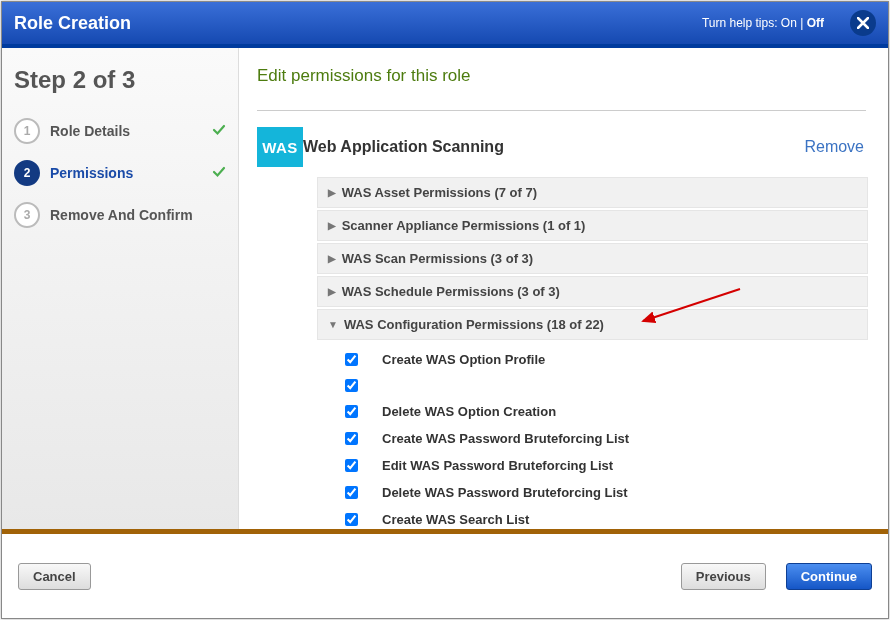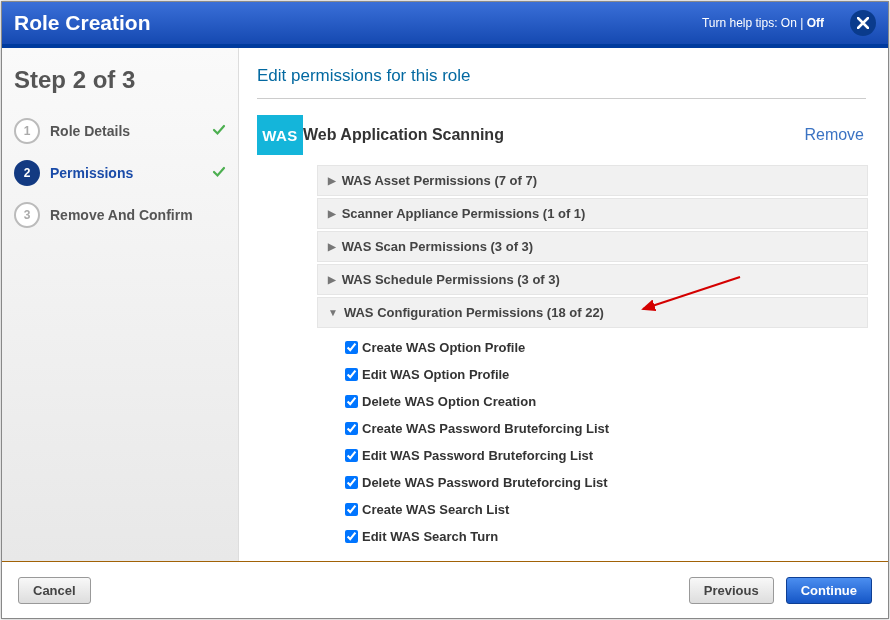--- a/index.html
+++ b/index.html
@@ -1,47 +1,47 @@
 <!DOCTYPE html>
 <html><head>
 <meta charset="utf-8">
 <style>
 html,body{margin:0;padding:0;font-family:Arial,Helvetica,sans-serif;font-size:13px;color:#333;background:#fff}
 .dialog{width:886px;height:616px;border:1px solid #888;box-shadow:0 0 4px rgba(0,0,0,0.3);display:flex;flex-direction:column;margin:1px}
 .header{background:linear-gradient(#3a6fd8,#1549b1);color:#fff;height:42px;display:flex;align-items:center;justify-content:space-between;padding:0 12px;border-bottom:4px solid #003b9e}
-.header-title{font-size:21px;font-weight:bold}
+.header-title{font-size:18px;font-weight:bold}
 .header-right{display:flex;align-items:center;gap:26px;font-size:12px}
 .close-btn{width:26px;height:26px;border-radius:50%;background:#0a3b8c;display:flex;align-items:center;justify-content:center;color:#fff;cursor:pointer;font-weight:bold}
 .body{display:flex;flex:1;min-height:0}
 .sidebar{width:212px;background:linear-gradient(#fafafa,#e8e8e8);border-right:1px solid #ddd;padding:18px 12px}
 .step-title{font-size:24px;color:#555;font-weight:bold;margin-bottom:16px}
 .step-item{display:flex;align-items:center;gap:10px;padding:8px 0;font-size:14px;font-weight:bold;color:#555;position:relative}
 .step-num{width:22px;height:22px;border-radius:50%;border:2px solid #bbb;color:#aaa;display:flex;align-items:center;justify-content:center;font-size:12px;font-weight:bold;background:#fff}
 .step-item.active .step-num{background:#133a82;border-color:#133a82;color:#fff}
 .step-item.active{color:#1a4ba8}
 .check{color:#4caf50;font-weight:bold;margin-left:auto}
 .main{flex:1;padding:18px 8px 0 18px;display:flex;flex-direction:column;min-height:0}
-.main-title{font-size:17px;color:#0369a1;margin-bottom:12px}
+.main-title{font-size:17px;color:#4d7c0f;margin-bottom:24px}
 .main-divider{border-top:1px solid #ccc;margin-right:14px}
 .content{flex:1;overflow:hidden;padding-top:16px;display:flex;min-height:0}
 .content-inner{flex:1;overflow-y:auto;padding-right:12px}
 .module-row{display:flex;align-items:center;margin-bottom:10px}
 .was-badge{width:46px;height:40px;background:#14b5da;color:#fff;font-weight:bold;font-size:15px;display:flex;align-items:center;justify-content:center;letter-spacing:0.5px}
 .module-name{font-size:16px;font-weight:bold}
 .remove-link{margin-left:auto;color:#3b73c3;font-size:16px;cursor:pointer;margin-right:4px}
 .perm-groups{margin-left:60px}
 .perm-group{background:#f1f1f1;border:1px solid #e5e5e5;padding:7px 10px;font-size:13px;font-weight:bold;color:#444;margin-bottom:2px;display:flex;align-items:center;gap:6px;cursor:pointer}
 .tri{font-size:10px;color:#777}
 .perm-list{margin:6px 0 6px 28px}
-.perm-item{display:flex;align-items:center;gap:4px;padding:6px 0;font-size:13px;font-weight:bold;color:#333}
+.perm-item{display:flex;align-items:center;gap:24px;padding:6px 0;font-size:13px;font-weight:bold;color:#333}
 .perm-item input{margin:0}
-.footer{border-top:1px solid #a16207;height:48px;display:flex;align-items:center;padding:4px 16px;background:#fff}
+.footer{border-top:5px solid #a16207;height:48px;display:flex;align-items:center;padding:18px 16px;background:#fff}
 .btn{padding:5px 14px;border-radius:3px;font-size:13px;font-weight:bold;cursor:pointer;border:1px solid #999;background:linear-gradient(#f8f8f8,#ddd);color:#444}
 .btn.primary{background:linear-gradient(#4b8ef0,#1556c6);color:#fff;border-color:#0e3f94}
-.footer-right{margin-left:auto;display:flex;gap:12px}
+.footer-right{margin-left:auto;display:flex;gap:20px}
 .arrow-annot{position:absolute;pointer-events:none}
 .help-tips .off{font-weight:bold}
 .scroll-area{position:relative}
 </style>
 </head>
 <body>
 
 <div class="dialog">
 
   <div class="header">
@@ -142,21 +142,20 @@
               </svg>
             </div>
 
             <div class="perm-list">
               <label class="perm-item">
                 <input type="checkbox" checked="" style="">
                 <span>Create WAS Option Profile</span>
               </label>
               <label class="perm-item">
                 <input type="checkbox" checked="" style="">
-                <span>Edit WAS Option Profile</span>
               </label>
               <label class="perm-item">
                 <input type="checkbox" checked="" style="">
                 <span>Delete WAS Option Creation</span>
               </label>
               <label class="perm-item">
                 <input type="checkbox" checked="" style="">
                 <span>Create WAS Password Bruteforcing List</span>
               </label>
               <label class="perm-item">

